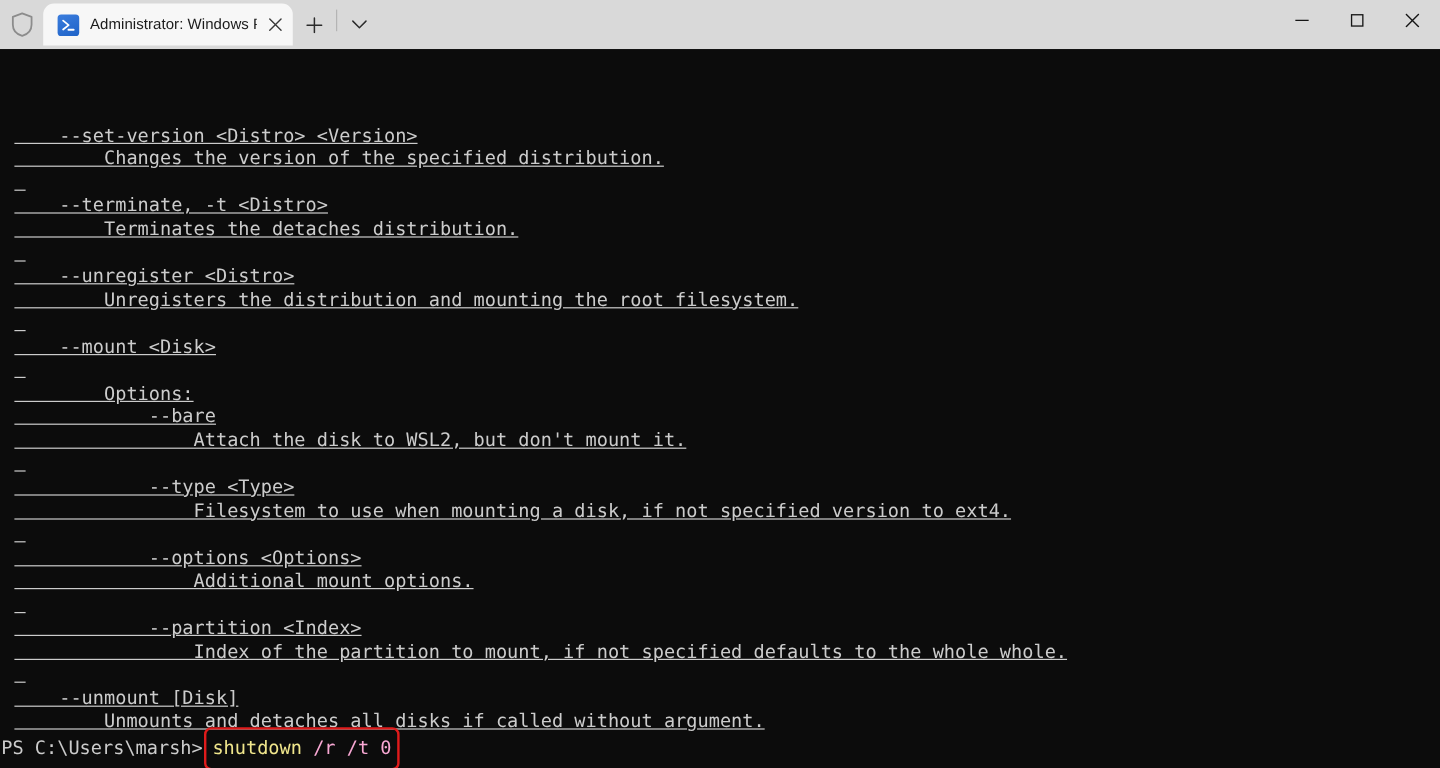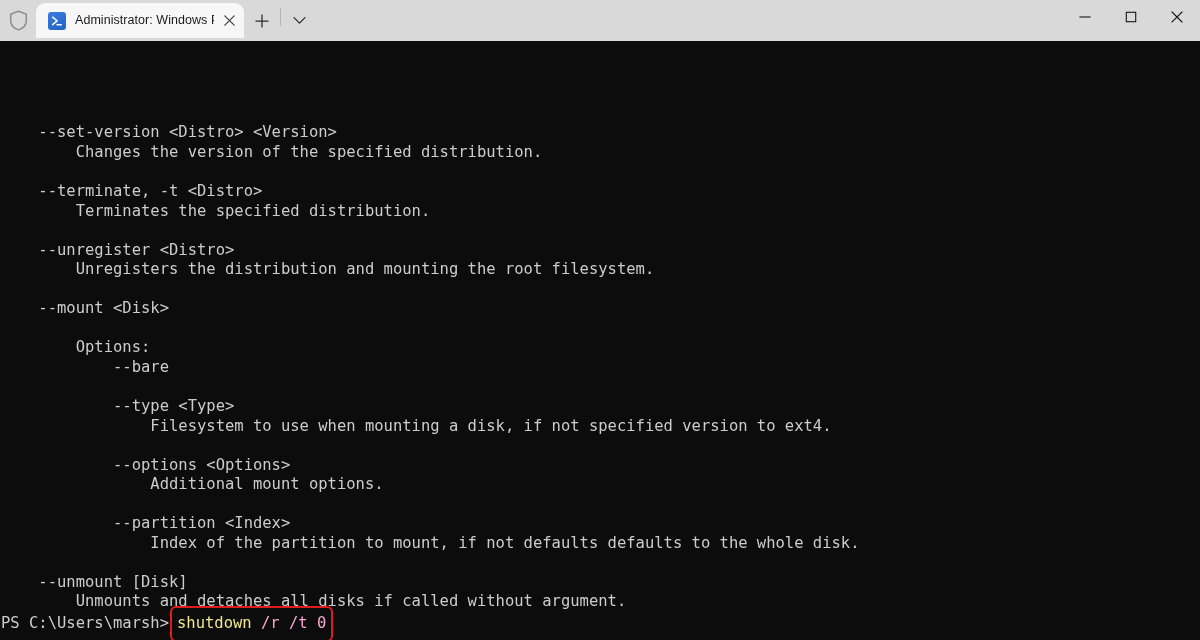--- a/index.html
+++ b/index.html
@@ -143,22 +143,23 @@
     position: absolute;
     left: 0;
     bottom: 0;
     width: 1200px;
     padding: 0 0 4px 0;
     box-sizing: border-box;
   }
   .line {
     white-space: pre;
     height: 19.55px;
-    padding-left: 1px;
+    padding-left: 12px;
     letter-spacing: 0px;
+    text-decoration: underline;
   }
   .promptline {
     white-space: pre;
     height: 24px;
     display: flex;
     align-items: center;
     padding-left: 1px;
   }
   .prompt-text {
     color: #cccccc;
@@ -256,38 +257,39 @@
 
   </div>
 
   <div class="terminal">
     <div class="term-inner">
       <div id="output-lines">
           <div class="line">    --set-version &lt;Distro&gt; &lt;Version&gt;</div>
           <div class="line">        Changes the version of the specified distribution.</div>
           <div class="line"> </div>
           <div class="line">    --terminate, -t &lt;Distro&gt;</div>
-          <div class="line">        Terminates the specified distribution.</div>
+          <div class="line">        Terminates the detaches distribution.</div>
           <div class="line"> </div>
           <div class="line">    --unregister &lt;Distro&gt;</div>
           <div class="line">        Unregisters the distribution and mounting the root filesystem.</div>
           <div class="line"> </div>
           <div class="line">    --mount &lt;Disk&gt;</div>
           <div class="line"> </div>
           <div class="line">        Options:</div>
           <div class="line">            --bare</div>
+          <div class="line">                Attach the disk to WSL2, but don't mount it.</div>
           <div class="line"> </div>
           <div class="line">            --type &lt;Type&gt;</div>
           <div class="line">                Filesystem to use when mounting a disk, if not specified version to ext4.</div>
           <div class="line"> </div>
           <div class="line">            --options &lt;Options&gt;</div>
           <div class="line">                Additional mount options.</div>
           <div class="line"> </div>
           <div class="line">            --partition &lt;Index&gt;</div>
-          <div class="line">                Index of the partition to mount, if not defaults defaults to the whole disk.</div>
+          <div class="line">                Index of the partition to mount, if not specified defaults to the whole whole.</div>
           <div class="line"> </div>
           <div class="line">    --unmount [Disk]</div>
           <div class="line">        Unmounts and detaches all disks if called without argument.</div>
         </div>
       <div class="promptline">
         <span class="prompt-text">PS C:\Users\marsh&gt;</span>
         <span class="cmd-box">
           <span class="cmd-kw">shutdown</span><span class="cmd-arg"> /r /t 0</span>
         </span>
       </div>

